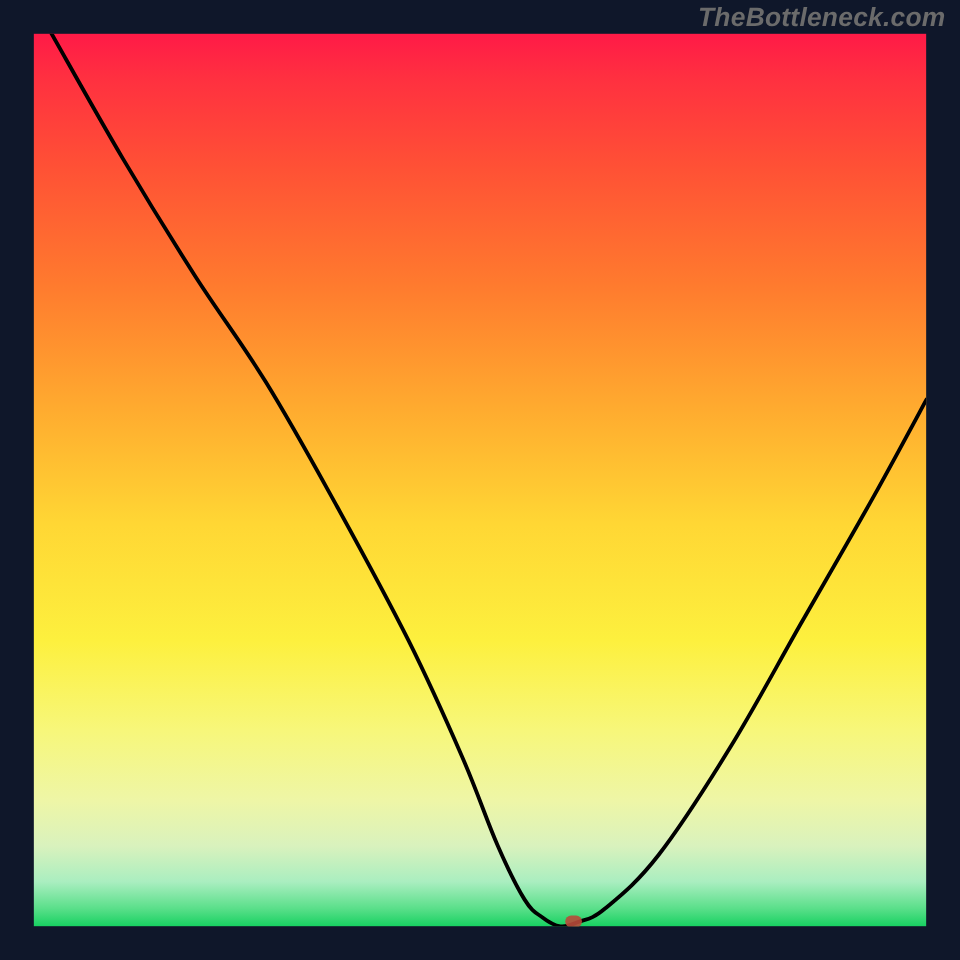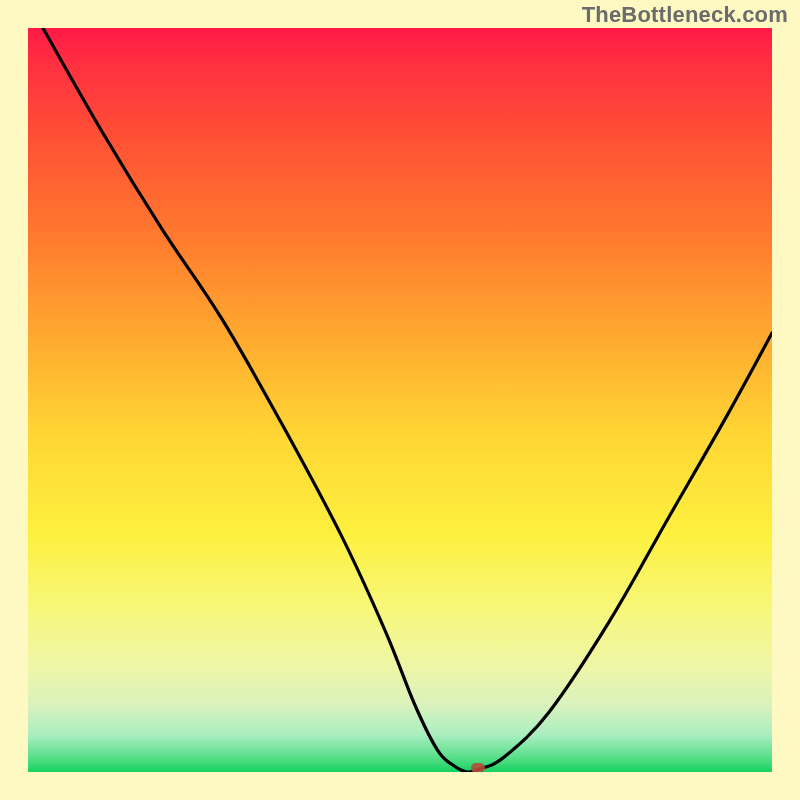--- a/index.html
+++ b/index.html
@@ -8,21 +8,22 @@
     width: 800px;
     height: 800px;
     background: #000;
     font-family: Arial, Helvetica, sans-serif;
     overflow: hidden;
   }
   .frame {
     position: relative;
     width: 800px;
     height: 800px;
-    background: #fef9c3;
+    background: #0f172a;
+    font-style: italic;
   }
   .watermark {
     position: absolute;
     top: 2px;
     right: 12px;
     color: #6b6b6b;
     font-size: 22px;
     font-weight: 600;
     letter-spacing: 0.2px;
     user-select: none;

